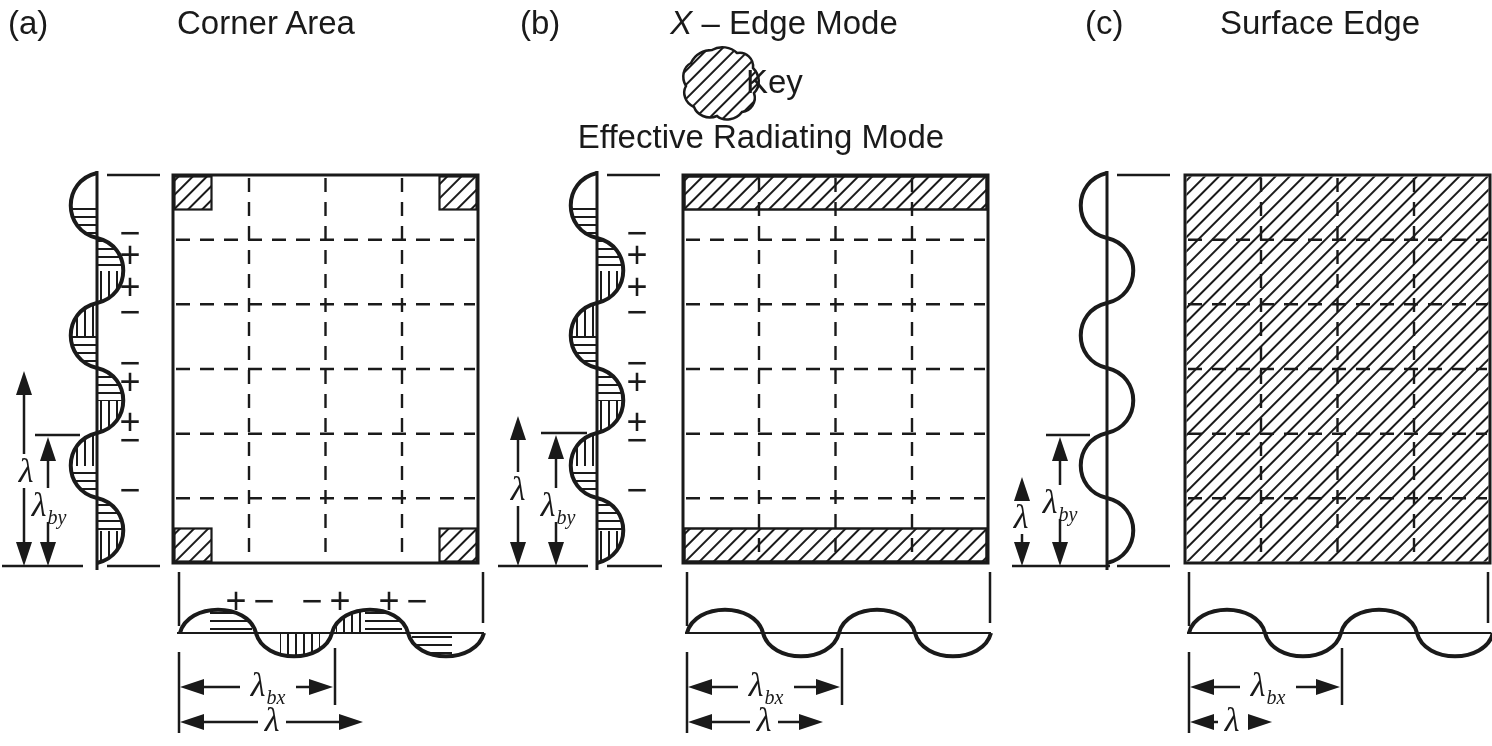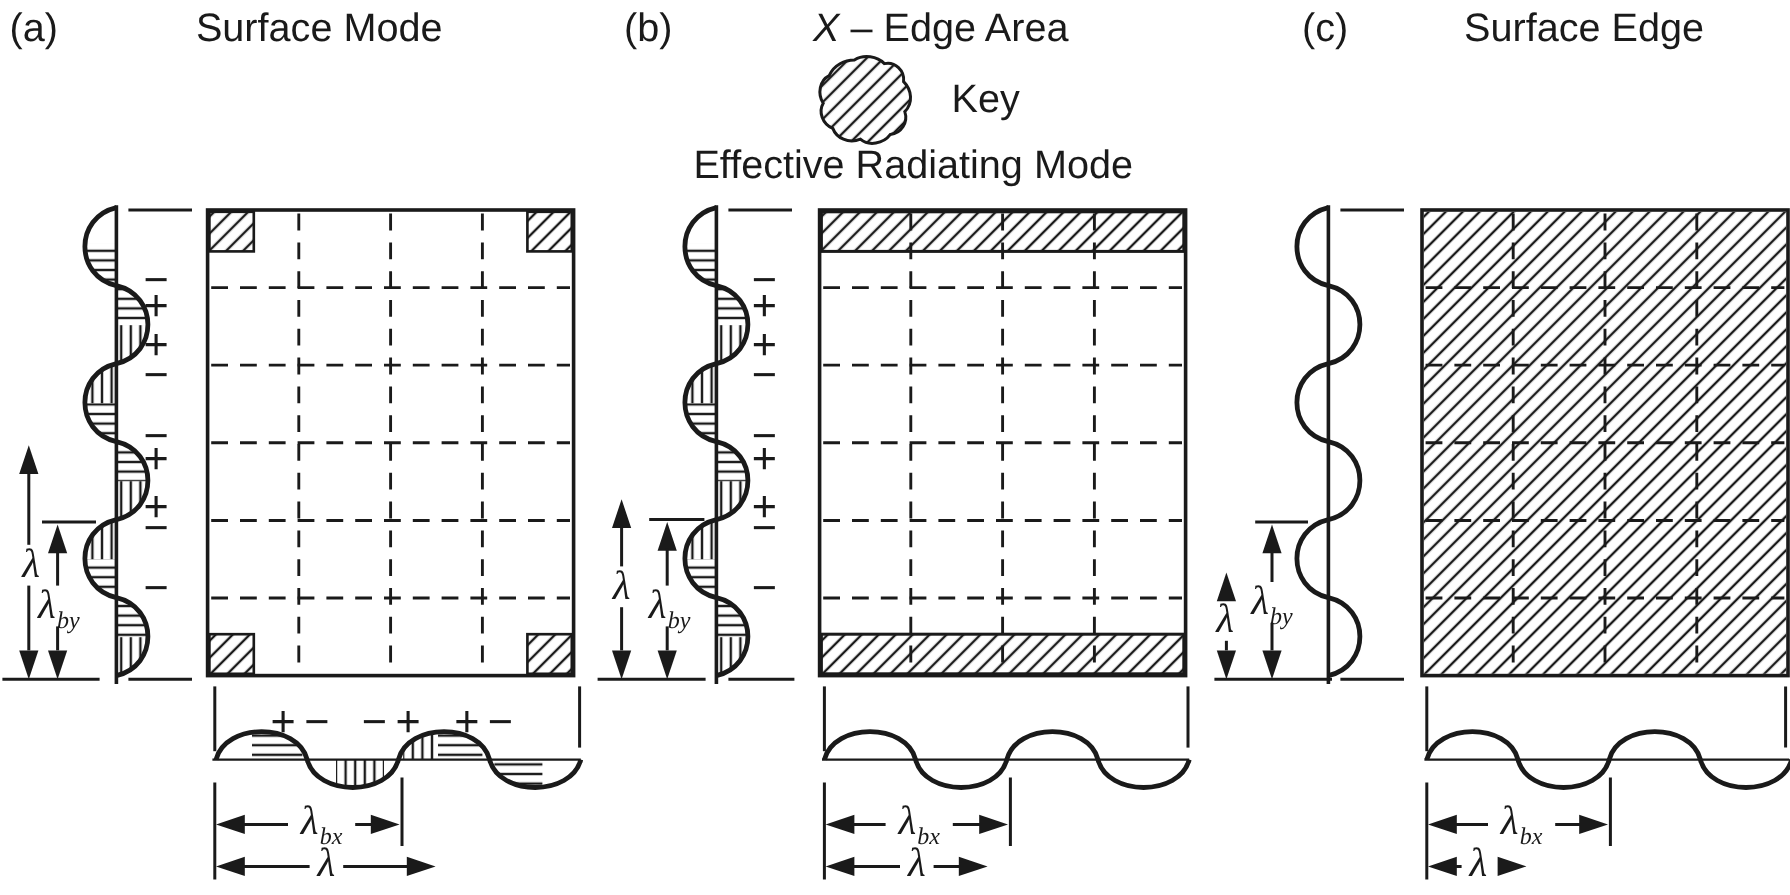--- a/index.html
+++ b/index.html
@@ -264,27 +264,27 @@
       <line x1="1212" y1="687" x2="1240" y2="687" stroke="#1a1a1a" stroke-width="2.5"></line>
       <line x1="1296" y1="687" x2="1318" y2="687" stroke="#1a1a1a" stroke-width="2.5"></line>
       <use href="#ahR" x="1340" y="687"></use>
       <use href="#ahL" x="1190" y="722"></use>
       <line x1="1212" y1="722" x2="1218" y2="722" stroke="#1a1a1a" stroke-width="2.5"></line>
       <use href="#ahR" x="1272" y="722"></use>
     </g>
   </svg>
 
   <div class="cap" style="left:8px;top:5px">(a)</div>
-  <div class="cap title" style="left:266px;top:5px">Surface Mode</div>
+  <div class="cap title" style="left:266px;top:5px">Corner Area</div>
   <div class="cap" style="left:520px;top:5px">(b)</div>
-  <div class="cap title" style="left:784px;top:5px"><span class="it">X</span><span> – Edge Area</span></div>
+  <div class="cap title" style="left:784px;top:5px"><span class="it">X</span><span> – Edge Mode</span></div>
   <div class="cap" style="left:1085px;top:5px">(c)</div>
   <div class="cap title" style="left:1320px;top:5px">Surface Edge</div>
 
-  <div class="cap" style="left:793px;top:64px">Key</div>
+  <div class="cap" style="left:746px;top:64px">Key</div>
   <div class="cap title" style="left:761px;top:119px">Effective Radiating Mode</div>
 
   <span class="sign" style="left:130px;top:233px">−</span>
   <span class="sign" style="left:130px;top:255px">+</span>
   <span class="sign" style="left:130px;top:287px">+</span>
   <span class="sign" style="left:130px;top:312px">−</span>
   <span class="sign" style="left:130px;top:363px">−</span>
   <span class="sign" style="left:130px;top:382px">+</span>
   <span class="sign" style="left:130px;top:422px">+</span>
   <span class="sign" style="left:130px;top:440px">−</span>

